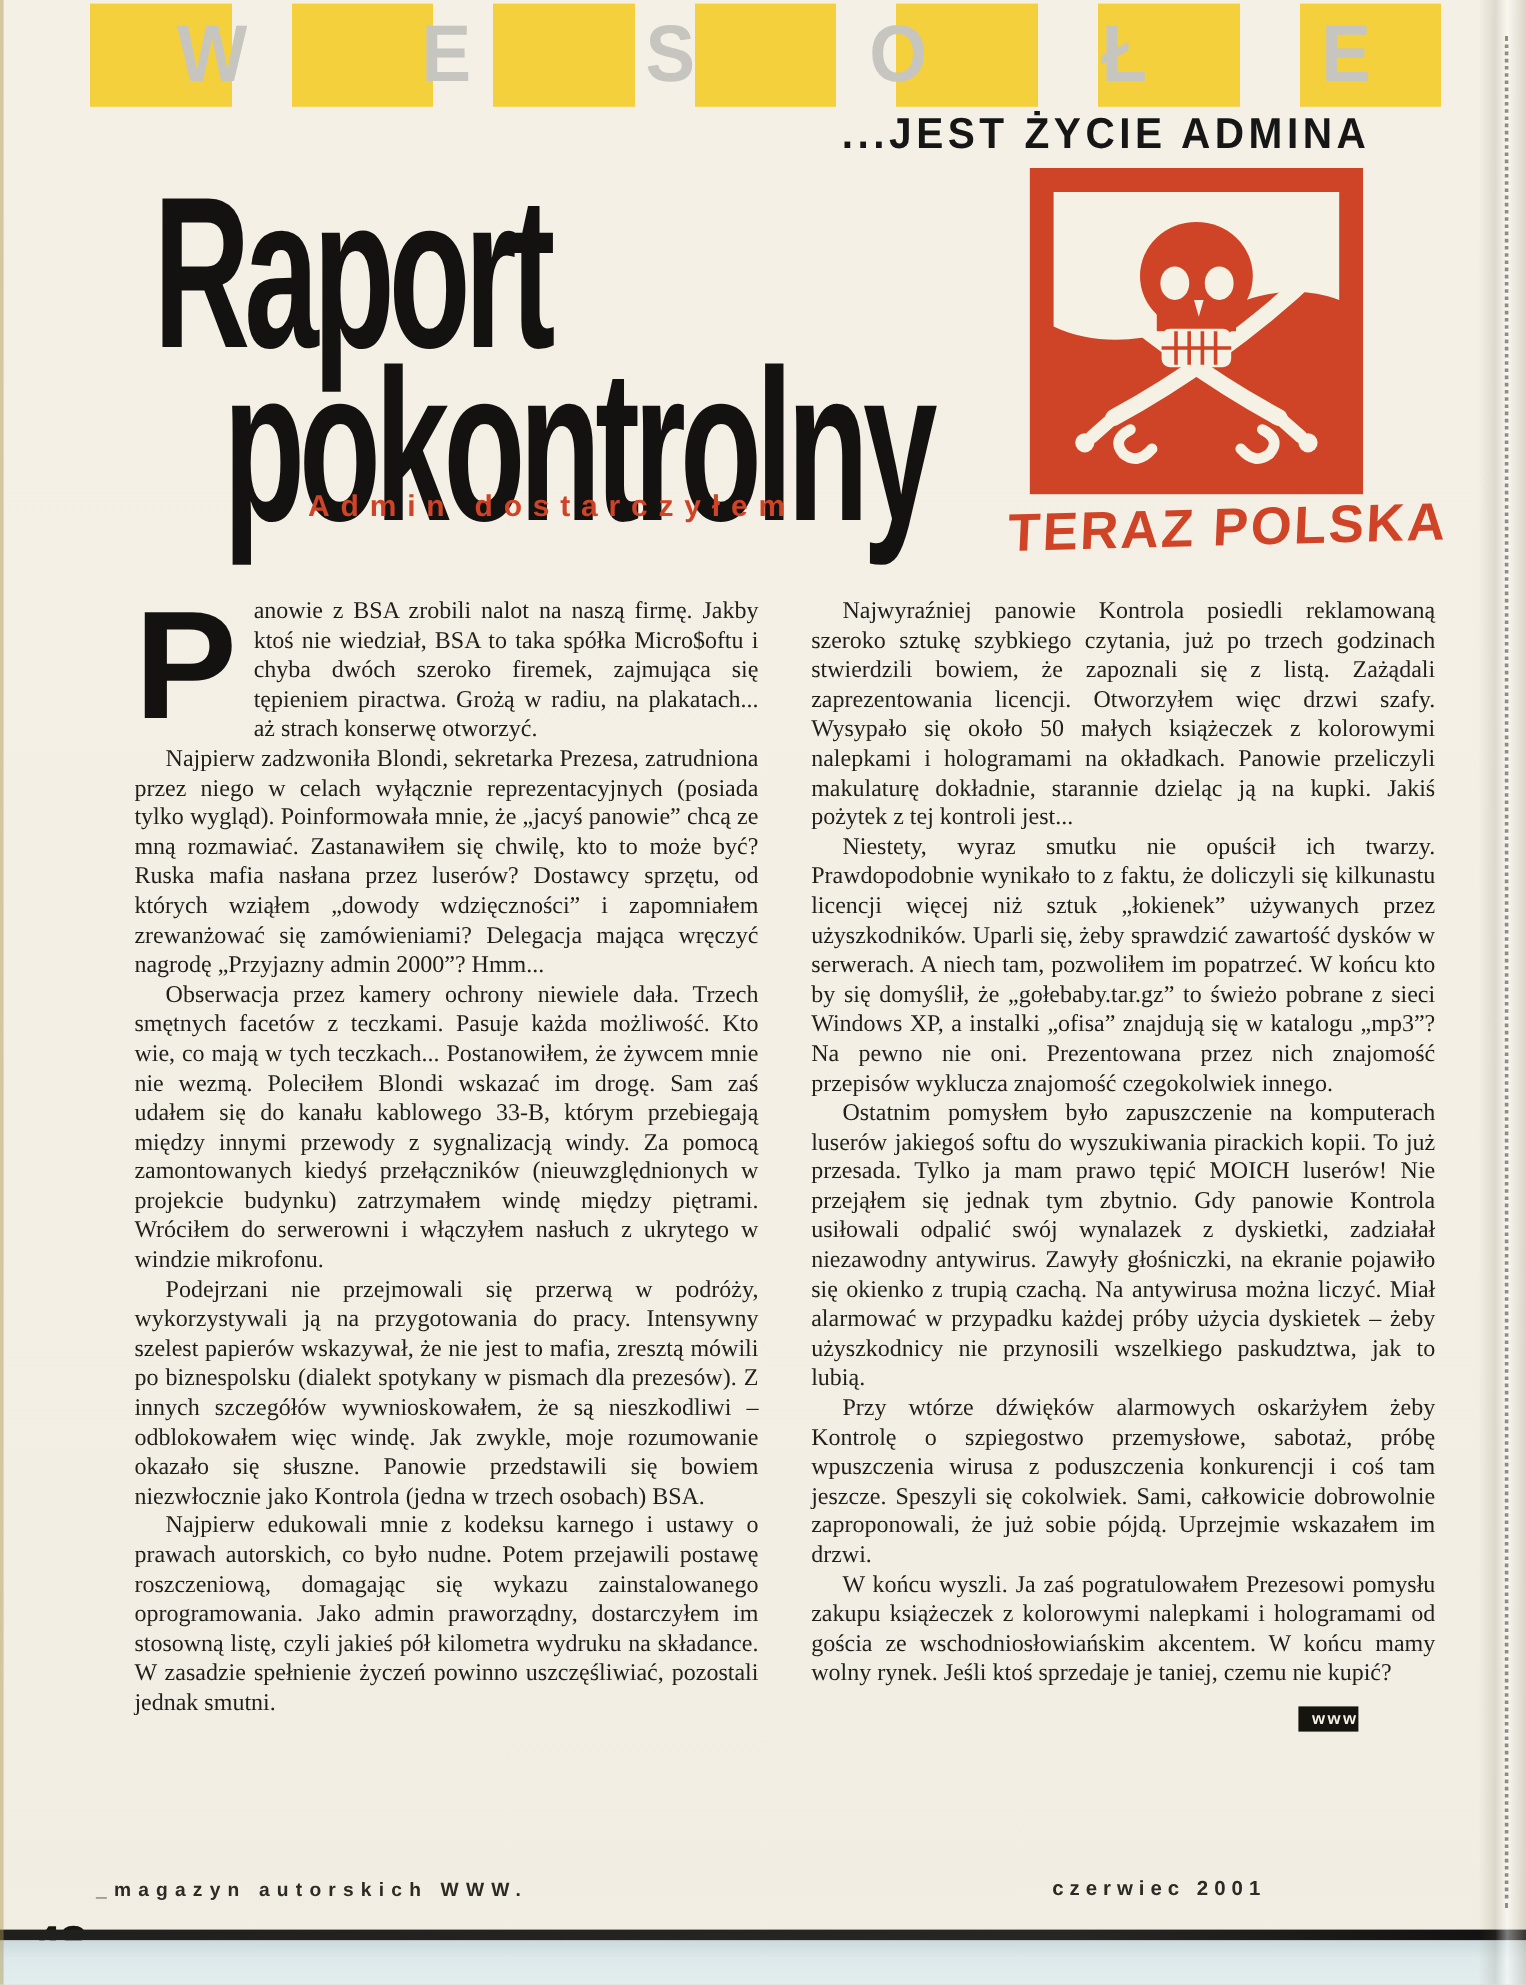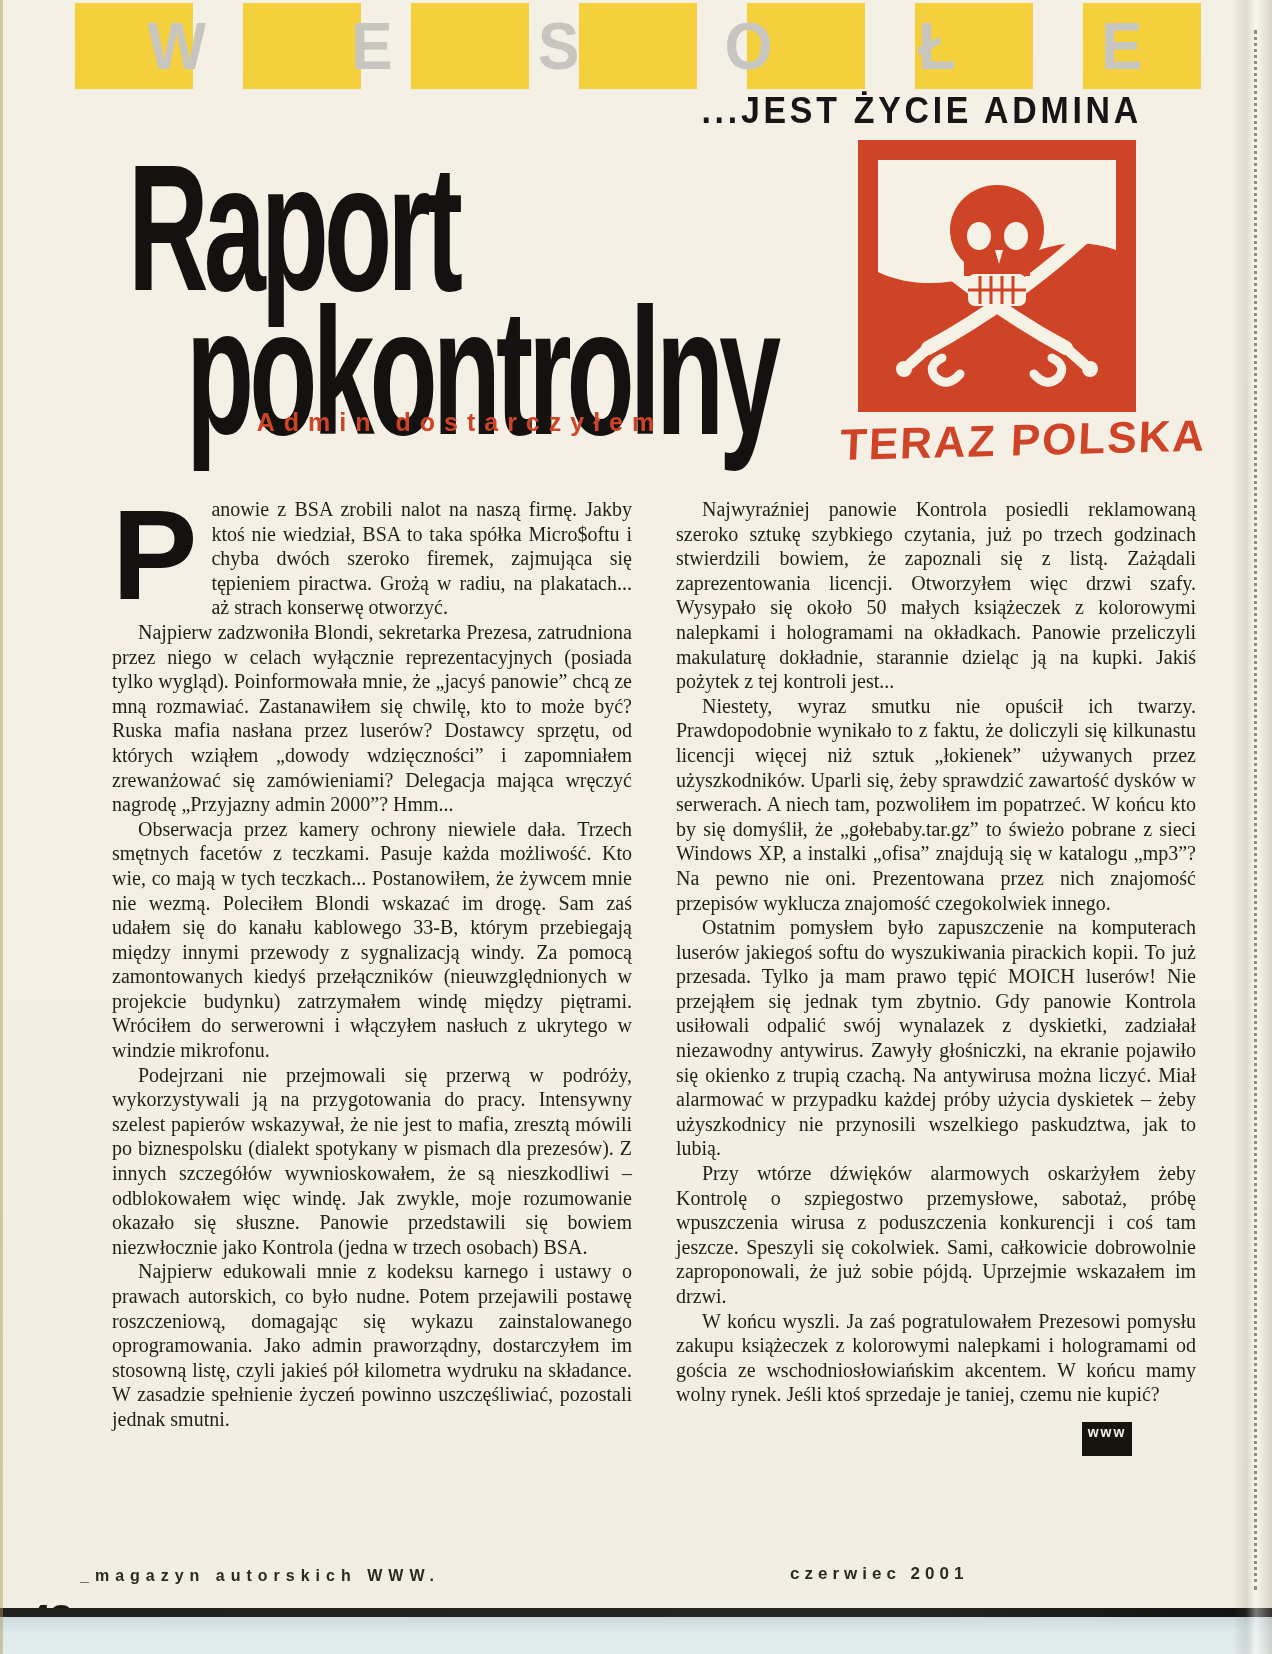--- a/index.html
+++ b/index.html
@@ -57,30 +57,30 @@
   .col-right { left:676px; }
   .col p { margin:0; text-indent:26px; }
   .col p.lead { text-indent:0; }
   .dropcap {
     float:left; font-family:"Liberation Sans", sans-serif; font-weight:bold;
     font-size:128px; line-height:.82; color:#131210;
     padding:6px 14px 0 0; height:96px;
   }
   
   .www-badge {
-    position:absolute; left:1082px; top:1422px; width:50px; height:34px;
+    position:absolute; left:1082px; top:1422px; width:50px; height:21px;
     background:#16140f; color:#f4f1e6; font-size:14px; font-weight:bold;
-    letter-spacing:2px; text-align:center; line-height:21px;
+    letter-spacing:2px; text-align:right; line-height:21px;
   }
   .footer-num { position:absolute; left:28px; top:1596px; font-size:41px;
     font-weight:bold; color:#17160f; letter-spacing:-1px; }
   .footer-left { position:absolute; left:80px; top:1567px; font-size:16px;
     font-weight:bold; color:#2c2a24; letter-spacing:6px; }
   .footer-right { position:absolute; left:790px; top:1564px; width:352px;
-    text-align:left; font-size:17px; font-weight:bold; color:#2c2a24;
+    text-align:center; font-size:17px; font-weight:bold; color:#2c2a24;
     letter-spacing:5px; }
   
   .bottom-rule { position:absolute; left:0; top:1608px; width:100%; height:9px;
     background:linear-gradient(90deg,#1f201d 0%, #262723 70%, #101010 100%); }
   .bottom-strip { position:absolute; left:0; top:1617px; width:100%; height:37px;
     background:linear-gradient(180deg,#ccdadd 0%, #dde9ea 40%, #e3edee 100%); }
   .binding { position:absolute; right:0; top:0; width:40px; height:1654px;
     background:linear-gradient(to right,
       rgba(110,100,80,0) 0%, rgba(110,100,80,.16) 35%,
       rgba(255,255,255,.45) 60%, rgba(150,140,120,.28) 100%); }

